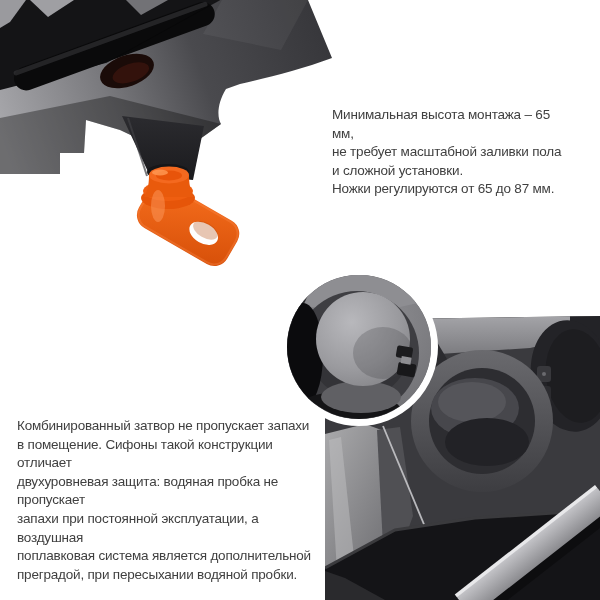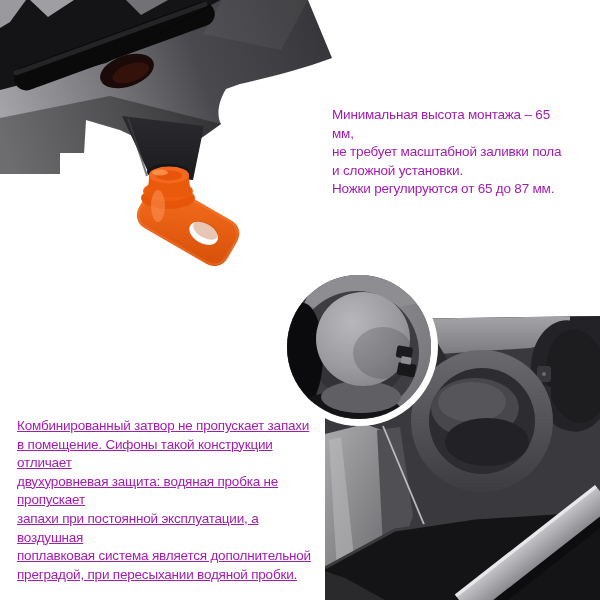--- a/index.html
+++ b/index.html
@@ -3,28 +3,28 @@
 <meta charset="utf-8">
 <style>
   html,body{margin:0;padding:0;background:#fff;}
   .stage{
     position:relative;width:600px;height:600px;background:#fff;overflow:hidden;
     font-family:"Liberation Sans", sans-serif;
   }
   .photo{position:absolute;display:block;}
   .annotation{
     position:absolute;
-    color:#a21caf;
+    color:#404040;
     font-size:13.5px;
     line-height:18.6px;
     letter-spacing:-0.2px;
     white-space:pre-line;
   }
   .annotation-top{left:332px;top:106px;width:230px;}
-  .annotation-bottom{left:17px;top:417px;width:305px;text-decoration:underline;}
+  .annotation-bottom{left:17px;top:417px;width:305px;}
   .inset{
     position:absolute;left:280px;top:268px;width:158px;height:158px;
     border:7px solid #fff;border-radius:50%;box-sizing:border-box;overflow:hidden;
     background:#6e6e72;
   }
   .inset svg{display:block;}
 </style>
 </head>
 <body>
 

